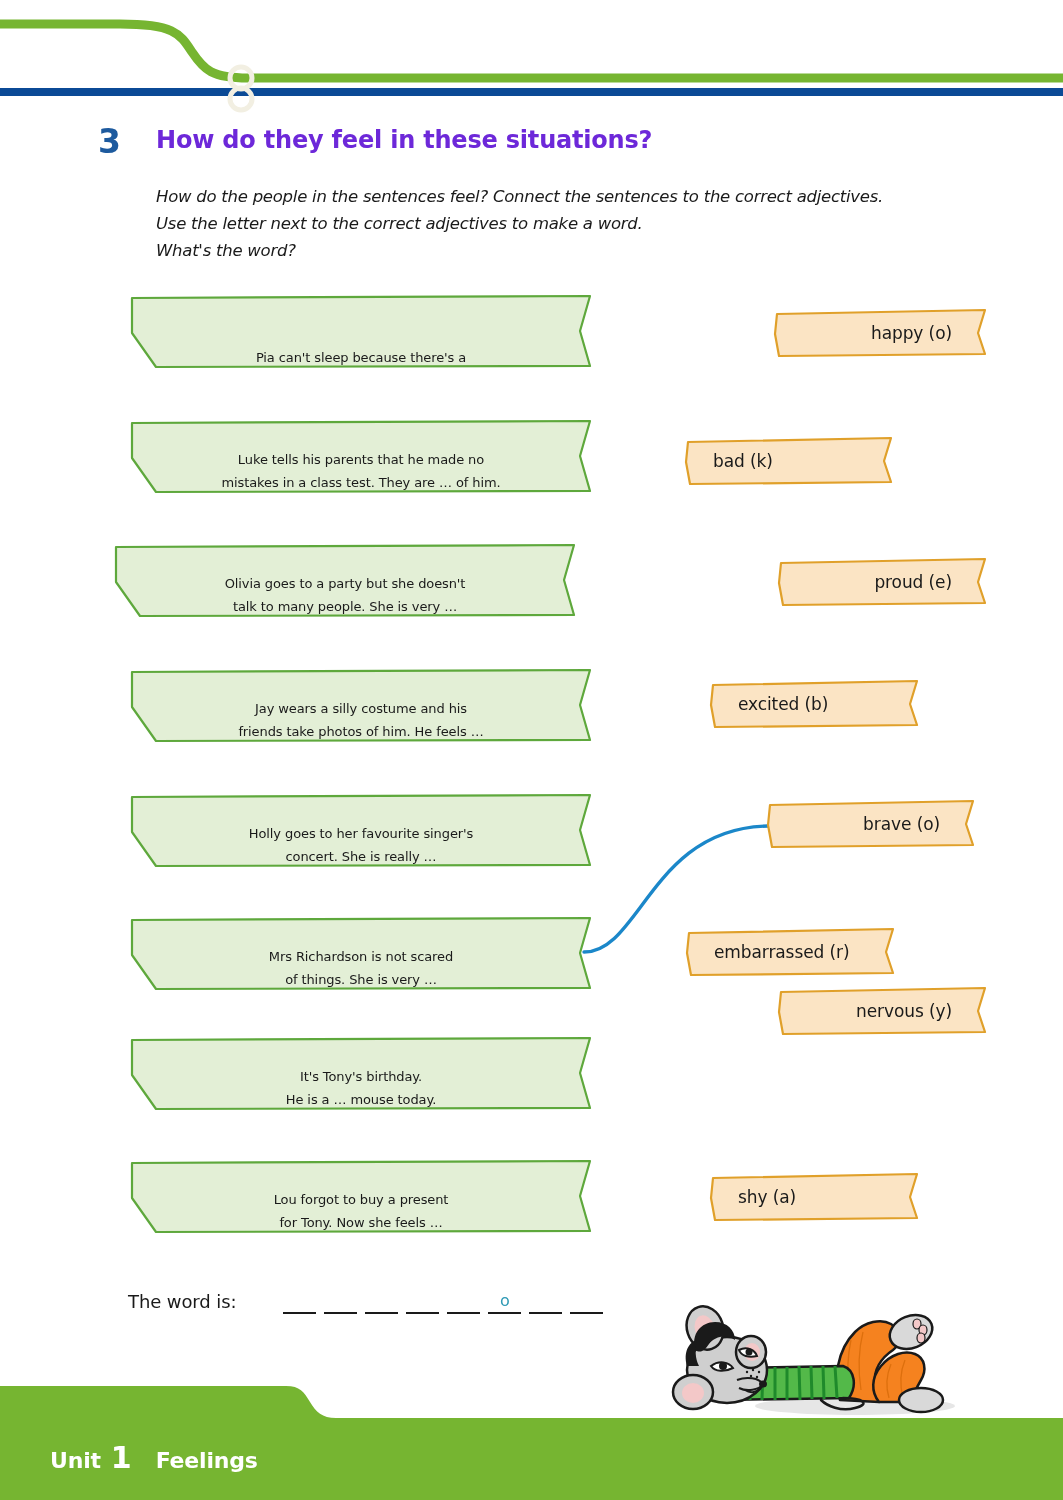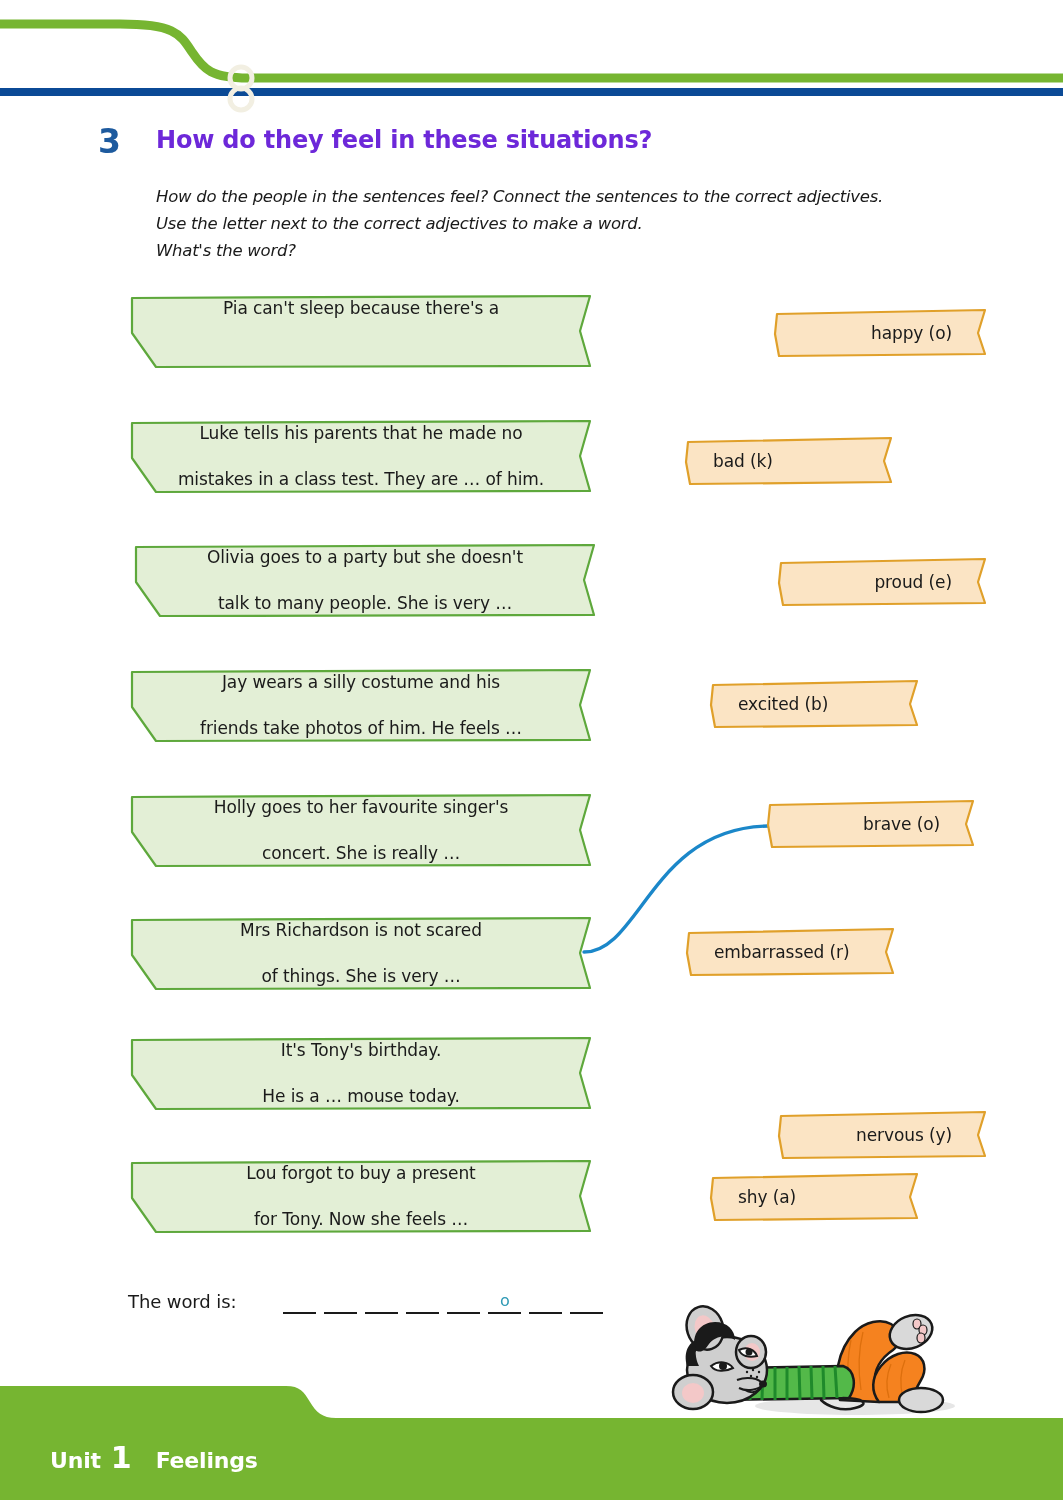--- a/index.html
+++ b/index.html
@@ -73,23 +73,23 @@
   }
   .sentence-text {
     position: absolute;
     left: 0;
     top: 0;
     width: 466px;
     height: 76px;
     display: flex;
     flex-direction: column;
     align-items: center;
-    justify-content: space-between;
-    font-family: "DejaVu Sans", sans-serif;
-    font-size: 17px;
+    justify-content: flex-end;
+    font-family: "DejaVu Sans", sans-serif;
+    font-size: 13px;
     color: #1a1a1a;
     line-height: 1.78;
     text-align: center;
     letter-spacing: -0.1px;
   }
 
   
   .adj-card {
     position: absolute;
     height: 52px;
@@ -249,21 +249,21 @@
   <div class="sentence-banner" style="left:128px; top:418px;">
     <svg width="466" height="76" viewBox="0 0 466 76">
       <path d="M4 5 L462 3 L452 38 L462 73 L28 74 L4 40 Z" fill="#e3efd6" stroke="#5ea83c" stroke-width="2.2" stroke-linejoin="round"></path>
     </svg>
     <div class="sentence-text">
       <span>Luke tells his parents that he made no</span>
       <span>mistakes in a class test. They are … of him.</span>
     </div>
   </div>
 
-  <div class="sentence-banner" style="left:132px; top:542px;">
+  <div class="sentence-banner" style="left:112px; top:542px;">
     <svg width="466" height="76" viewBox="0 0 466 76">
       <path d="M4 5 L462 3 L452 38 L462 73 L28 74 L4 40 Z" fill="#e3efd6" stroke="#5ea83c" stroke-width="2.2" stroke-linejoin="round"></path>
     </svg>
     <div class="sentence-text">
       <span>Olivia goes to a party but she doesn't</span>
       <span>talk to many people. She is very …</span>
     </div>
   </div>
 
   <div class="sentence-banner" style="left:128px; top:667px;">
@@ -355,21 +355,21 @@
     <div class="adj-text align-right">brave (o)</div>
   </div>
 
   <div class="adj-card" style="left:684px; top:926px; width:212px;">
     <svg width="212" height="52" viewBox="0 0 212 52">
       <path d="M5 7 L209 3 L202 26 L209 47 L7 49 L3 27 Z" fill="#fbe4c4" stroke="#e0a02a" stroke-width="2.2" stroke-linejoin="round"></path>
     </svg>
     <div class="adj-text align-left">embarrassed (r)</div>
   </div>
 
-  <div class="adj-card" style="left:776px; top:1109px; width:212px;text-decoration:underline;">
+  <div class="adj-card" style="left:776px; top:985px; width:212px;text-decoration:underline;">
     <svg width="212" height="52" viewBox="0 0 212 52">
       <path d="M5 7 L209 3 L202 26 L209 47 L7 49 L3 27 Z" fill="#fbe4c4" stroke="#e0a02a" stroke-width="2.2" stroke-linejoin="round"></path>
     </svg>
     <div class="adj-text align-right">nervous (y)</div>
   </div>
 
   <div class="adj-card" style="left:708px; top:1171px; width:212px;">
     <svg width="212" height="52" viewBox="0 0 212 52">
       <path d="M5 7 L209 3 L202 26 L209 47 L7 49 L3 27 Z" fill="#fbe4c4" stroke="#e0a02a" stroke-width="2.2" stroke-linejoin="round"></path>
     </svg>

